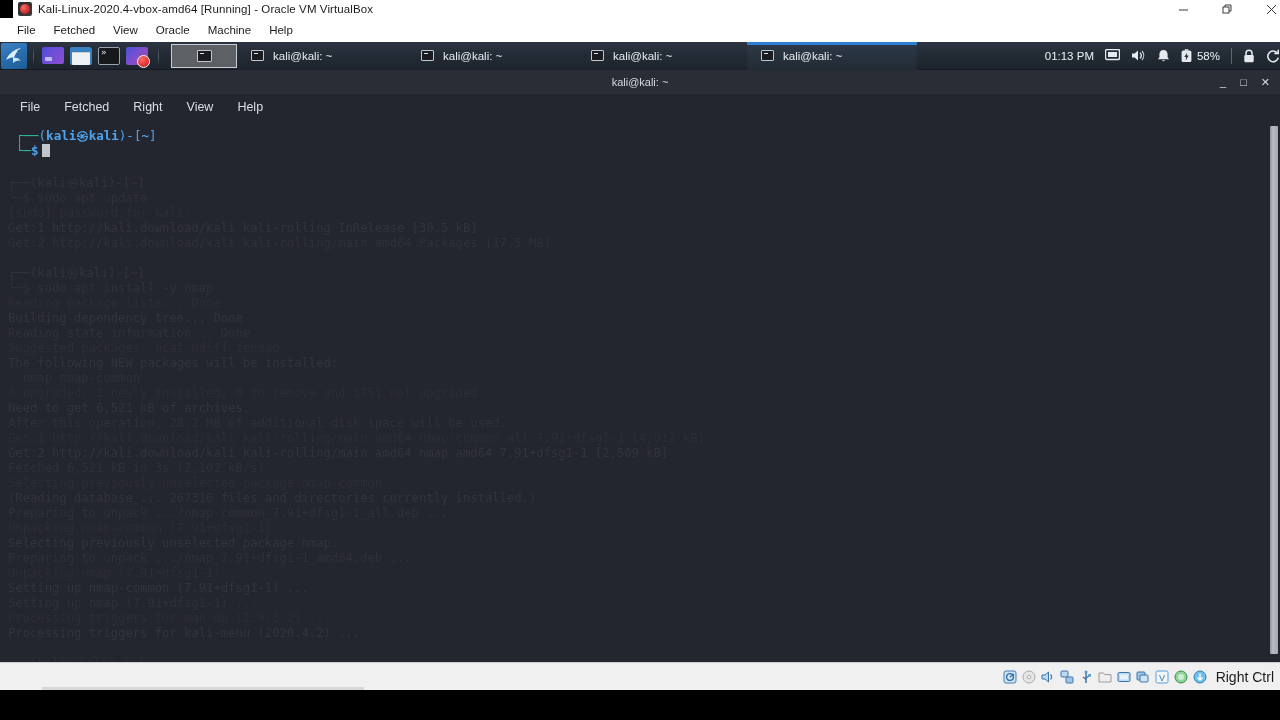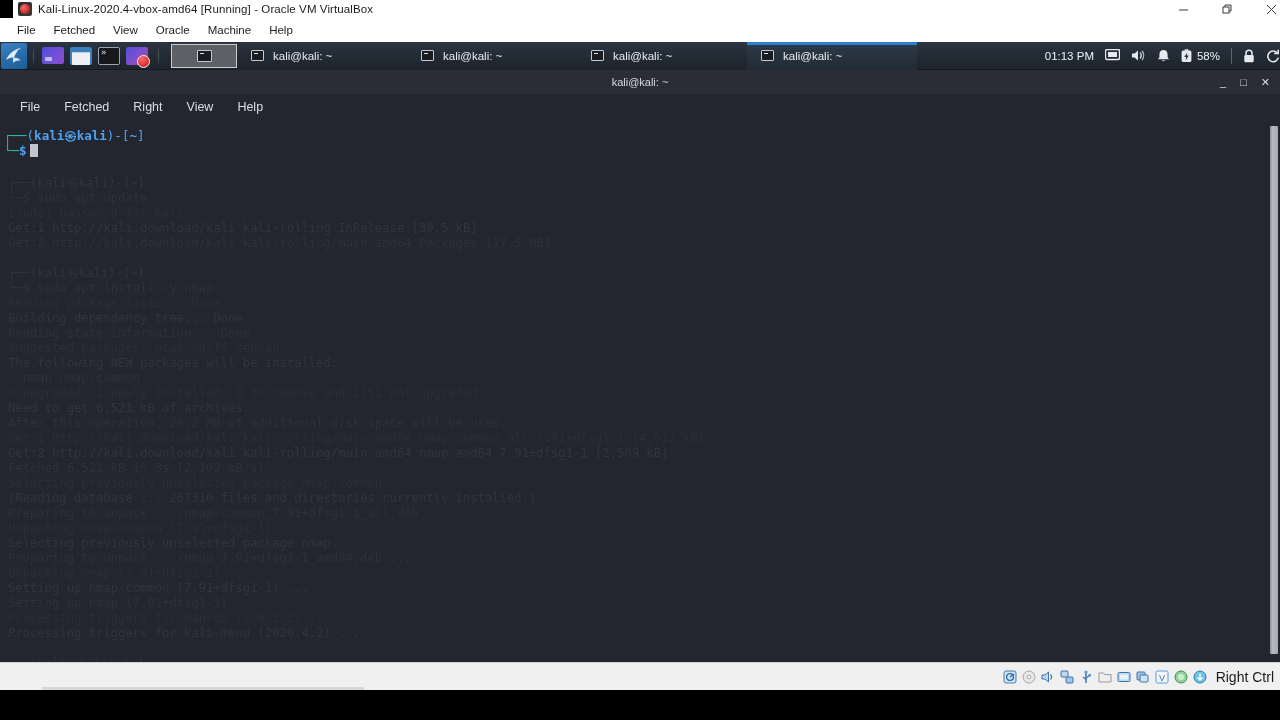--- a/index.html
+++ b/index.html
@@ -177,21 +177,21 @@
     height: 26px; display: flex; align-items: center; padding-left: 10px; gap: 4px;
     background: #24262f;
   }
   .term-menubar .m {
     font-size: 12.5px; color: #d9dde3; padding: 3px 10px; border-radius: 2px;
   }
 
   .term-body {
     flex: 1 1 auto; position: relative; background: #24262f;
     font-family: "DejaVu Sans Mono", monospace; font-size: 12.5px;
-    padding: 8px 0 0 4px; overflow: hidden;
+    padding: 8px 0 0 16px; overflow: hidden;
   }
 
   
   .prompt { position: relative; line-height: 15px; white-space: nowrap; }
   .p-l1 { color:#2dbaa0; }
   .p-l2 { color:#2dbaa0; }
   .p-user { color:#4ea3f0; font-weight: bold; }
   .p-at   { color:#4ea3f0; font-weight: bold; }
   .p-paren{ color:#4ea3f0; }
   .p-dash { color:#4ea3f0; }

